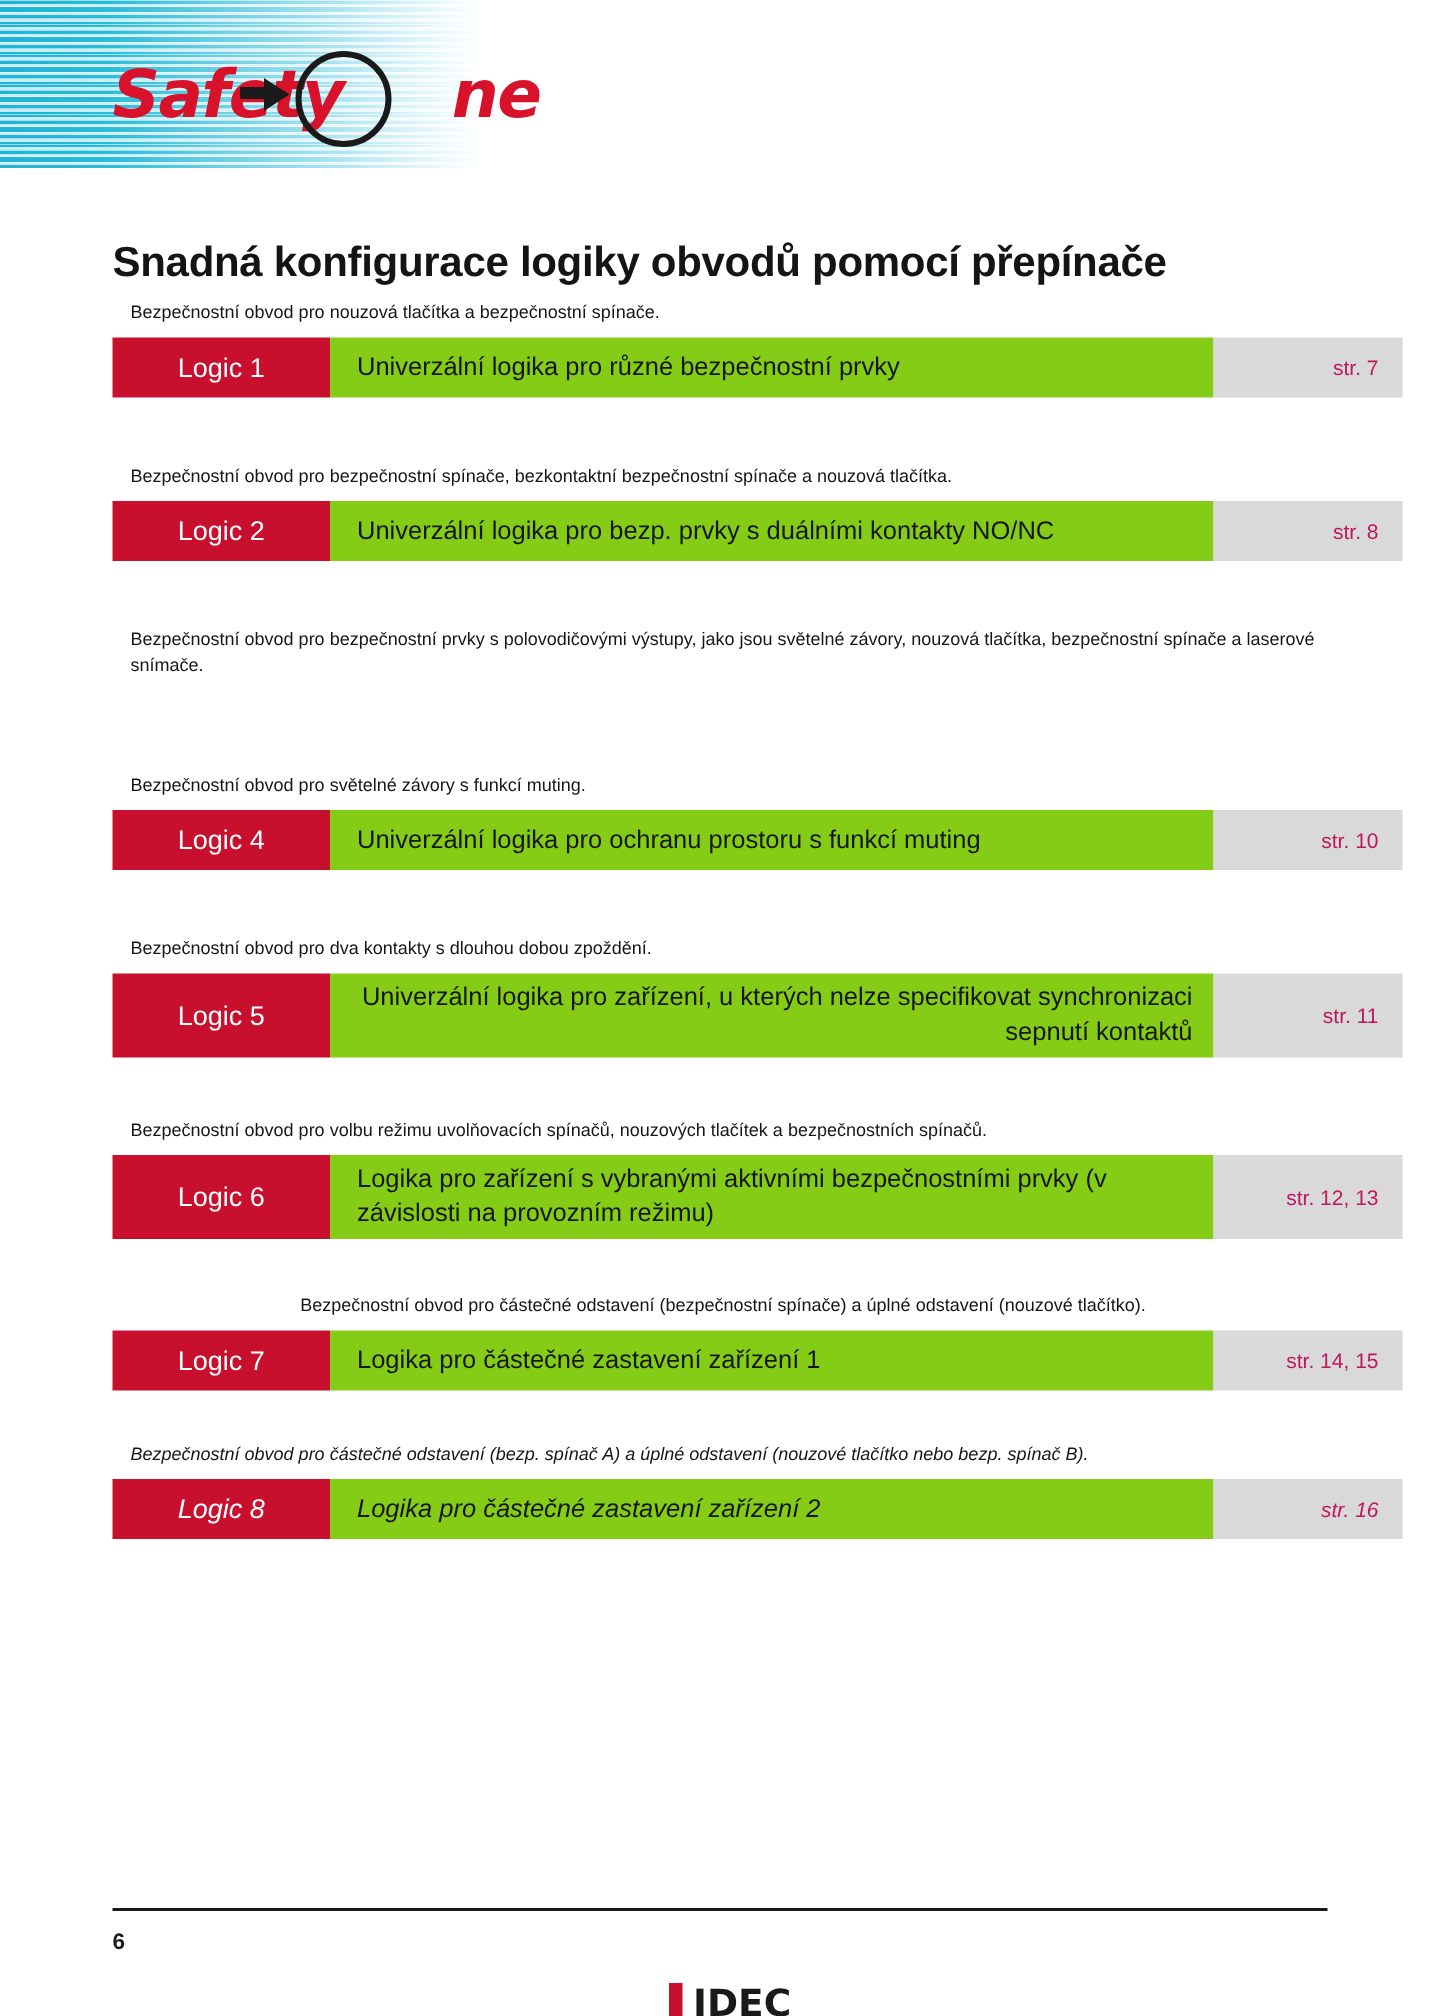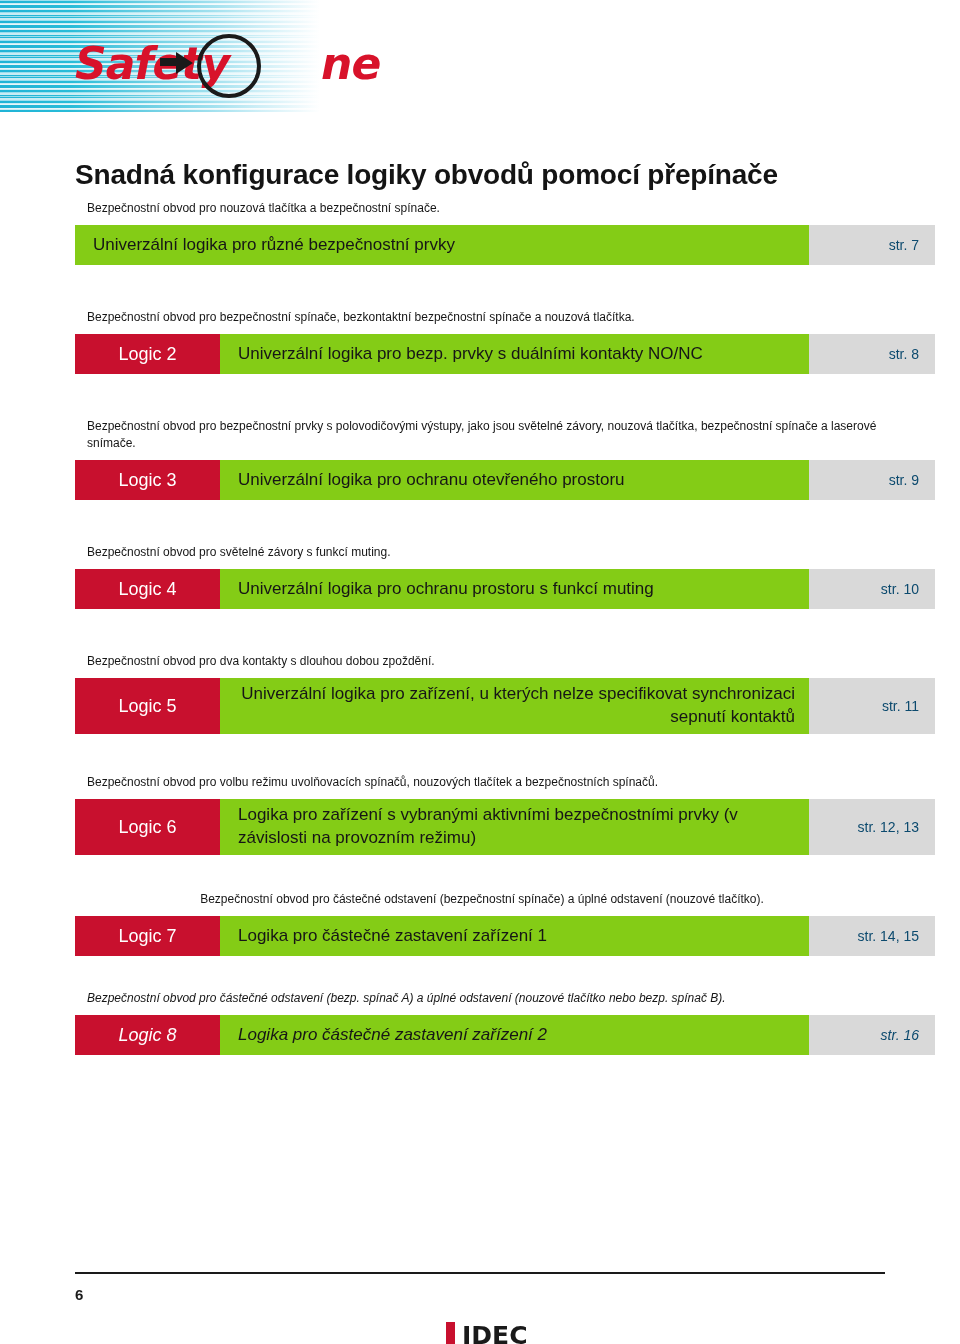--- a/index.html
+++ b/index.html
@@ -163,21 +163,21 @@
     padding: 7px 14px 7px 18px;
     line-height: 1.35;
   }
   .entry-title.two-line {
     padding-top: 5px;
     padding-bottom: 5px;
   }
   .entry-page {
     flex: 0 0 110px;
     background: #d9d9d9;
-    color: #0c4a6e;
+    color: #be185d;
     font-size: 14px;
     display: flex;
     align-items: center;
     justify-content: flex-end;
     padding-right: 16px;
   }
 
   
   .footer-rule {
     position: absolute;
@@ -218,58 +218,54 @@
   }
 </style>
 </head>
 <body>
 
 <div class="header-band">
   <div class="band-stripes"></div>
   <div class="band-stripes-left"></div>
   <div class="logo-wrap">
     <span class="logo-text">Safety</span>
-    <span class="logo-text dark" style="margin-left:92px;">ne</span>
+    <span class="logo-text dark" style="margin-left:72px;">ne</span>
   </div>
   <div class="logo-bar"></div>
   <div class="logo-arrow"></div>
   <div class="logo-ring"></div>
 </div>
 
 <h1 class="page-title">Snadná konfigurace logiky obvodů pomocí přepínače</h1>
 
 <div class="content">
 
   <div class="entry" style="margin-top:0px;">
     <div class="entry-desc">Bezpečnostní obvod pro nouzová tlačítka a bezpečnostní spínače.</div>
     <div class="entry-row">
+      <div class="logic-tag">Logic 1</div>
       <div class="entry-title">Univerzální logika pro různé bezpečnostní prvky</div>
       <div class="entry-page">str. 7</div>
     </div>
   </div>
 
   <div class="entry" style="margin-top:44px;">
     <div class="entry-desc">Bezpečnostní obvod pro bezpečnostní spínače, bezkontaktní bezpečnostní spínače a nouzová tlačítka.</div>
     <div class="entry-row">
       <div class="logic-tag">Logic 2</div>
       <div class="entry-title">Univerzální logika pro bezp. prvky s duálními kontakty NO/NC</div>
       <div class="entry-page">str. 8</div>
     </div>
   </div>
 
   <div class="entry" style="margin-top:44px;">
     <div class="entry-desc">Bezpečnostní obvod pro bezpečnostní prvky s polovodičovými výstupy, jako jsou světelné závory, nouzová tlačítka, bezpečnostní spínače a laserové snímače.</div>
-    <div class="entry-row">
-      <div class="logic-tag">Logic 3</div>
-      <div class="entry-title">Univerzální logika pro ochranu otevřeného prostoru</div>
-      <div class="entry-page">str. 9</div>
-    </div>
-  </div>
-
-  <div class="entry" style="margin-top:44px;">
+  </div>
+
+  <div class="entry" style="margin-top:63px;">
     <div class="entry-desc">Bezpečnostní obvod pro světelné závory s funkcí muting.</div>
     <div class="entry-row">
       <div class="logic-tag">Logic 4</div>
       <div class="entry-title">Univerzální logika pro ochranu prostoru s funkcí muting</div>
       <div class="entry-page">str. 10</div>
     </div>
   </div>
 
   <div class="entry" style="margin-top:44px;">
     <div class="entry-desc">Bezpečnostní obvod pro dva kontakty s dlouhou dobou zpoždění.</div>

